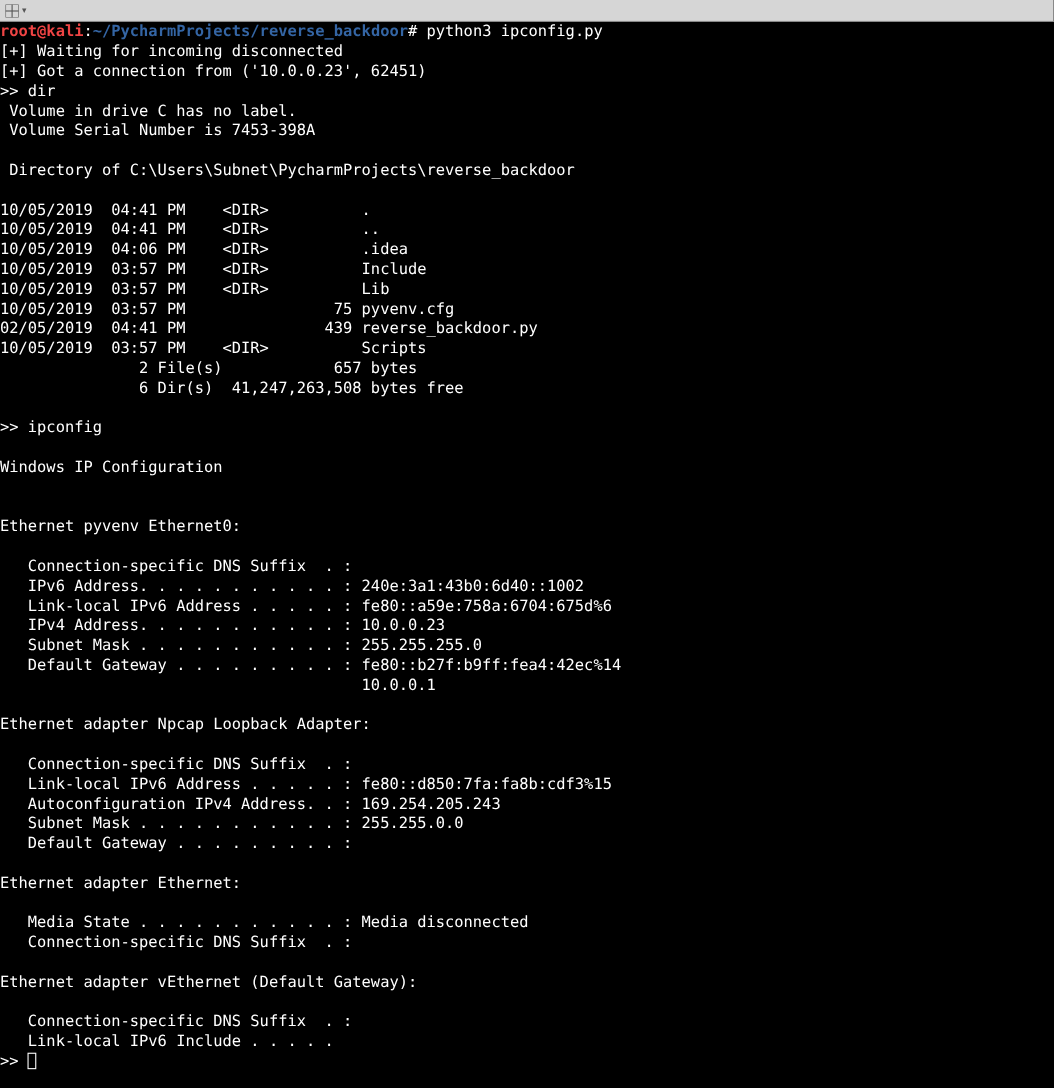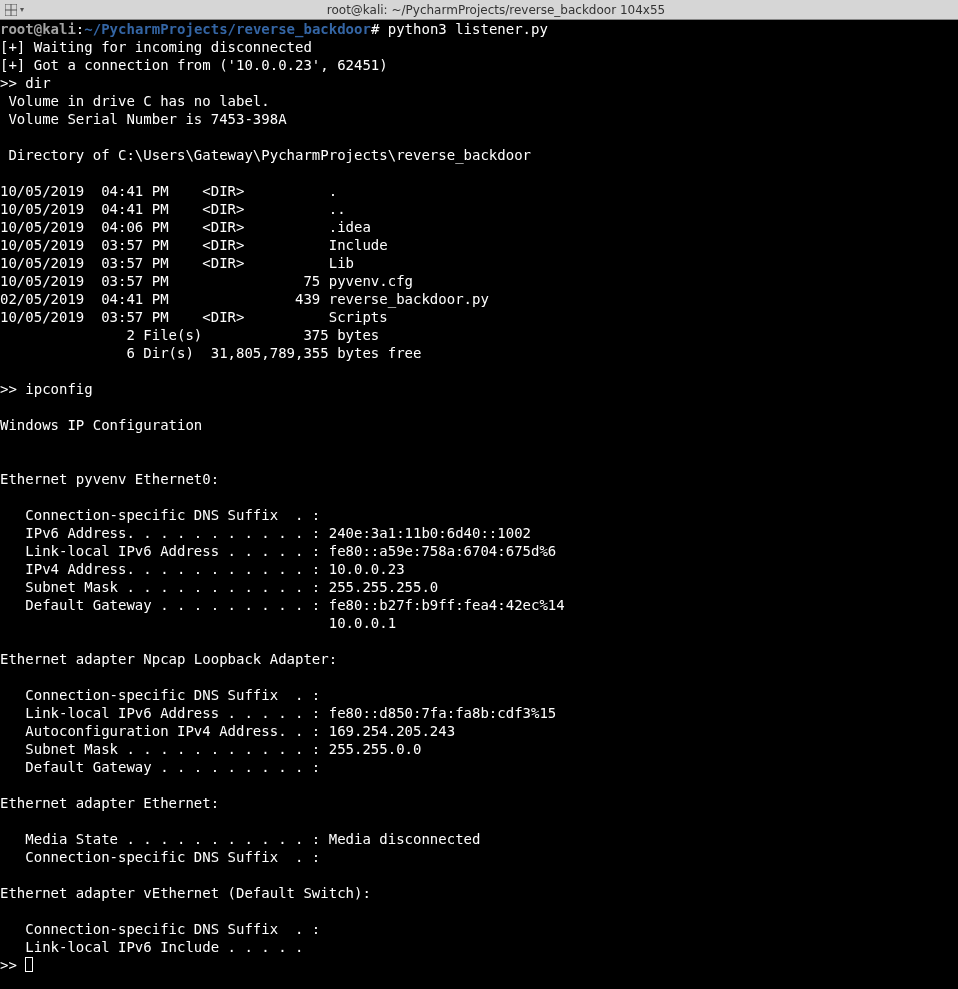--- a/index.html
+++ b/index.html
@@ -49,21 +49,21 @@
       text-align: center;
       white-space: nowrap;
     }
     .terminal {
       padding: 0;
       line-height: 18px;
       white-space: pre;
       font-size: 14px;
       letter-spacing: 0;
     }
-    .red { color: #a3a3a3; font-weight: bold; }
+    .red { color: #ef4444; font-weight: bold; }
     .blue { color: #3465a4; font-weight: bold; }
     .white { color: #ffffff; }
     .cursor {
       display: inline-block;
       width: 8px;
       height: 15px;
       border: 1px solid #fff;
       vertical-align: text-bottom;
       margin-bottom: 1px;
     }
@@ -73,68 +73,67 @@
 
 <div class="titlebar">
   <div class="titlebar-icon">
     <svg viewBox="0 0 12 12">
         <rect x="0" y="0" width="12" height="12" fill="none" stroke="#555" stroke-width="1"></rect>
         <rect x="0" y="5.5" width="12" height="1" fill="#555"></rect>
         <rect x="5.5" y="0" width="1" height="12" fill="#555"></rect>
       </svg>
   </div>
   <div class="titlebar-down">▾</div>
-  <div class="titlebar-title">root@kali: ~/PycharmProjects/reverse_backdoor 104x55</div>
 </div>
 
-<div class="terminal"><span class="red">root@kali</span><span class="white">:</span><span class="blue">~</span><span class="blue">/PycharmProjects/reverse_backdoor</span><span class="white">#</span><span class="white"> python3 listener.py</span>
+<div class="terminal"><span class="red">root@kali</span><span class="white">:</span><span class="blue">~</span><span class="blue">/PycharmProjects/reverse_backdoor</span><span class="white">#</span><span class="white"> python3 ipconfig.py</span>
 <span>[+] Waiting for incoming disconnected</span>
 <span>[+] Got a connection from ('10.0.0.23', 62451)</span>
 <span>&gt;&gt; dir</span>
 <span> Volume in drive C has no label.</span>
 <span> Volume Serial Number is 7453-398A</span>
 <span></span>
-<span> Directory of C:\Users\Gateway\PycharmProjects\reverse_backdoor</span>
+<span> Directory of C:\Users\Subnet\PycharmProjects\reverse_backdoor</span>
 <span></span>
 <span>10/05/2019  04:41 PM    &lt;DIR&gt;          .</span>
 <span>10/05/2019  04:41 PM    &lt;DIR&gt;          ..</span>
 <span>10/05/2019  04:06 PM    &lt;DIR&gt;          .idea</span>
 <span>10/05/2019  03:57 PM    &lt;DIR&gt;          Include</span>
 <span>10/05/2019  03:57 PM    &lt;DIR&gt;          Lib</span>
 <span>10/05/2019  03:57 PM                75 pyvenv.cfg</span>
 <span>02/05/2019  04:41 PM               439 reverse_backdoor.py</span>
 <span>10/05/2019  03:57 PM    &lt;DIR&gt;          Scripts</span>
-<span>               2 File(s)            375 bytes</span>
-<span>               6 Dir(s)  31,805,789,355 bytes free</span>
+<span>               2 File(s)            657 bytes</span>
+<span>               6 Dir(s)  41,247,263,508 bytes free</span>
 <span></span>
 <span>&gt;&gt; ipconfig</span>
 <span></span>
 <span>Windows IP Configuration</span>
 <span></span>
 <span></span>
 <span>Ethernet pyvenv Ethernet0:</span>
 <span></span>
 <span>   Connection-specific DNS Suffix  . :</span>
-<span>   IPv6 Address. . . . . . . . . . . : 240e:3a1:11b0:6d40::1002</span>
+<span>   IPv6 Address. . . . . . . . . . . : 240e:3a1:43b0:6d40::1002</span>
 <span>   Link-local IPv6 Address . . . . . : fe80::a59e:758a:6704:675d%6</span>
 <span>   IPv4 Address. . . . . . . . . . . : 10.0.0.23</span>
 <span>   Subnet Mask . . . . . . . . . . . : 255.255.255.0</span>
 <span>   Default Gateway . . . . . . . . . : fe80::b27f:b9ff:fea4:42ec%14</span>
 <span>                                       10.0.0.1</span>
 <span></span>
 <span>Ethernet adapter Npcap Loopback Adapter:</span>
 <span></span>
 <span>   Connection-specific DNS Suffix  . :</span>
 <span>   Link-local IPv6 Address . . . . . : fe80::d850:7fa:fa8b:cdf3%15</span>
 <span>   Autoconfiguration IPv4 Address. . : 169.254.205.243</span>
 <span>   Subnet Mask . . . . . . . . . . . : 255.255.0.0</span>
 <span>   Default Gateway . . . . . . . . . :</span>
 <span></span>
 <span>Ethernet adapter Ethernet:</span>
 <span></span>
 <span>   Media State . . . . . . . . . . . : Media disconnected</span>
 <span>   Connection-specific DNS Suffix  . :</span>
 <span></span>
-<span>Ethernet adapter vEthernet (Default Switch):</span>
+<span>Ethernet adapter vEthernet (Default Gateway):</span>
 <span></span>
 <span>   Connection-specific DNS Suffix  . :</span>
 <span>   Link-local IPv6 Include . . . . .</span>
 <span>&gt;&gt; </span><span class="cursor"></span></div>
 
 </body></html>

